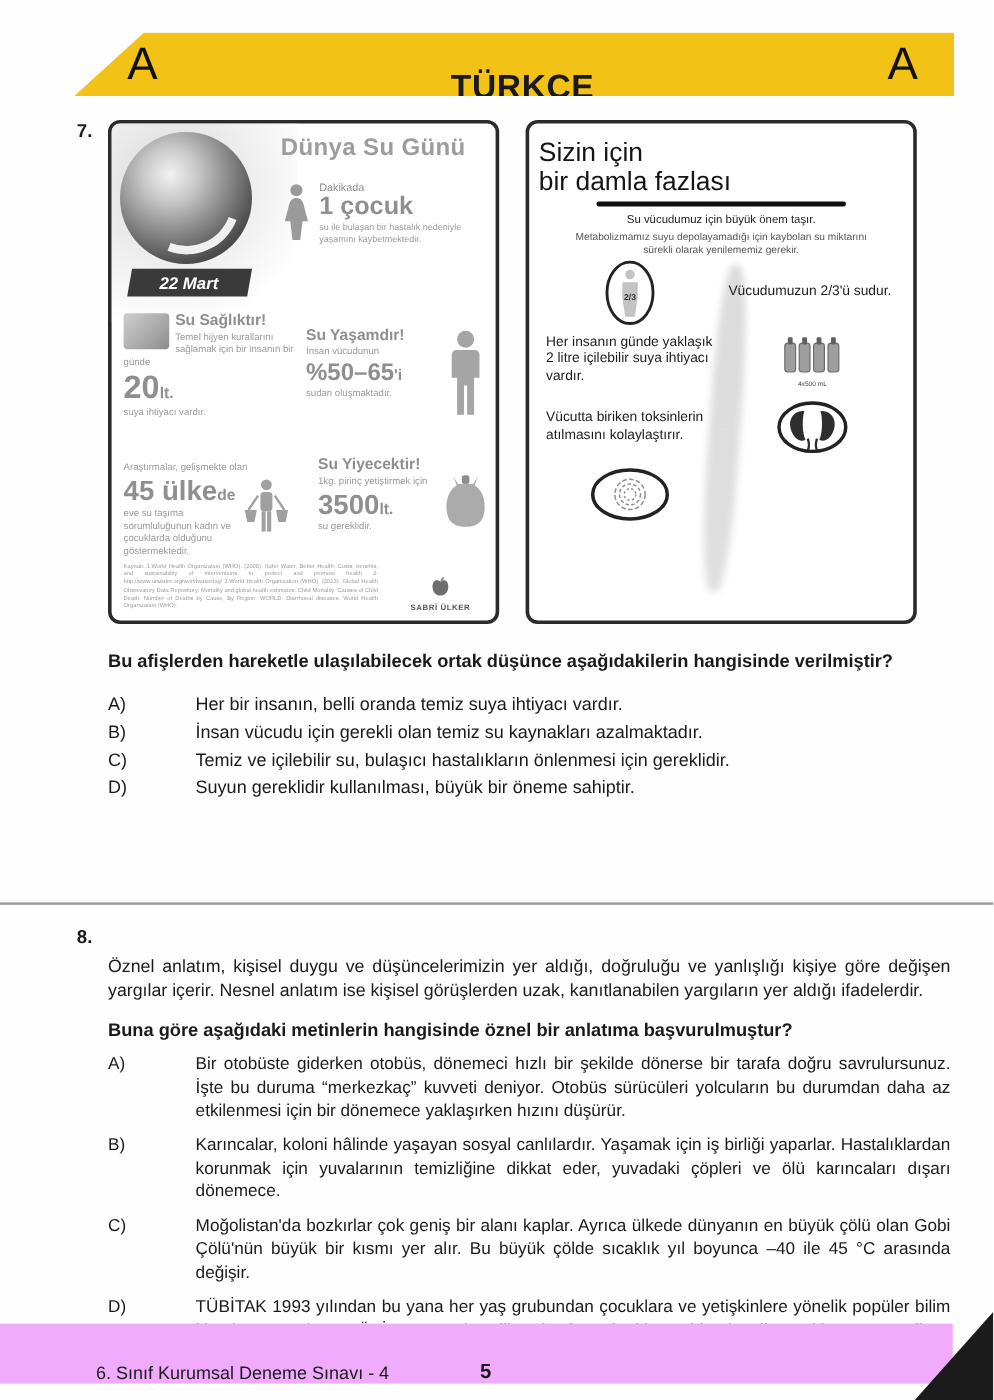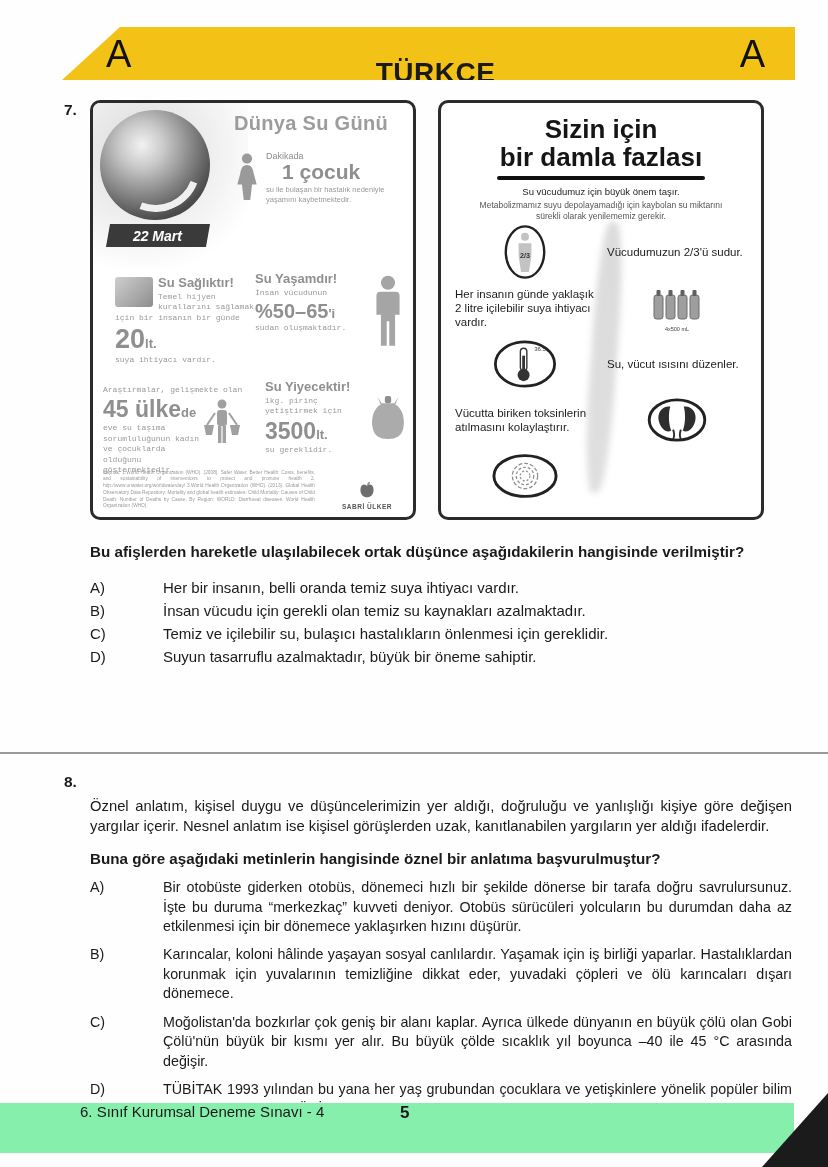--- a/index.html
+++ b/index.html
@@ -16,21 +16,21 @@
     background:#F3C216;
     clip-path:polygon(58px 0, 100% 0, 100% 100%, 0 100%);
     display:flex; align-items:center; padding:0 30px 0 44px;
   }
   .header .badge { font-size:38px; color:#111; line-height:1; }
   .header .title { flex:1; text-align:center; font-size:28px; font-weight:bold; letter-spacing:.5px;margin-top:39px; }
 
   
   .footer {
     position:absolute; left:0; bottom:14px; width:794px; height:50px;
-    background:#86efac; display:flex; align-items:flex-start;
+    background:#f0abfc; display:flex; align-items:flex-end;
   }
   .footer .exam-label { margin-left:80px; font-size:15px; }
   .footer .page-num { position:absolute; left:400px; font-size:17px; font-weight:bold; }
   .corner-br {
     position:absolute; right:0; bottom:0; width:66px; height:74px;
     background:#1b1b1b; clip-path:polygon(100% 0, 100% 100%, 0 100%);
   }
 
   
   .content { position:absolute; top:100px; left:64px; width:728px; height:1000px; }
@@ -62,30 +62,30 @@
     display:flex; align-items:center; justify-content:center;
   }
   .date-ribbon span { transform:skew(10deg); color:#fff; font-style:italic; font-weight:bold; font-size:14px; }
 
   .pl-title { position:absolute; top:9px; left:118px; width:200px; text-align:center;
     font-size:20px; font-weight:bold; color:#9c9c9c; letter-spacing:.3px; }
 
   .minute { position:absolute; top:48px; left:142px; width:176px; display:flex; gap:7px; }
   .minute .mtext { width:140px; }
   .tiny-label { font-size:9px; color:#8e8e8e; }
-  .minute .big { font-size:21px; font-weight:bold; color:#8f8f8f; line-height:1.05;margin-left:16px; }
+  .minute .big { font-size:21px; font-weight:bold; color:#8f8f8f; line-height:1.05; }
   .minute .desc { font-size:7.5px; color:#9a9a9a; line-height:1.3; margin-top:2px; }
 
   .pl-block-title { font-size:13px; font-weight:bold; color:#8f8f8f; }
-  .pl-small { font-size:8px; color:#999; line-height:1.3; margin-top:2px;font-family:Liberation Mono, monospace; }
+  .pl-small { font-size:8px; color:#999; line-height:1.3; margin-top:2px; }
   .pl-bignum { font-weight:bold; color:#8f8f8f; line-height:1; margin-top:3px; }
   .pl-bignum .num { font-size:27px; }
   .pl-bignum .unit { font-size:13px; }
 
-  .health { position:absolute; top:172px; left:10px; width:145px;margin-left:12px; }
+  .health { position:absolute; top:156px; left:10px; width:145px; }
   .health .thumb { float:left; width:38px; height:30px; margin:2px 5px 2px 0;
     background:linear-gradient(135deg,#cfcfcf 0%, #a8a8a8 60%, #8d8d8d 100%); border-radius:3px; }
   .life { position:absolute; top:168px; left:162px; width:104px; }
   .person-right { position:absolute; top:172px; right:8px; }
 
   .research { position:absolute; top:280px; left:10px; width:152px; }
   .research .pl-small.suffix { width:96px; }
   .bucket-figure { position:absolute; top:296px; left:108px; }
 
   .food { position:absolute; top:276px; left:172px; width:100px; }
@@ -94,21 +94,21 @@
   .source { position:absolute; bottom:7px; left:10px; width:212px;
     font-size:4.8px; color:#9a9a9a; text-align:justify; line-height:1.4; }
   .logo { position:absolute; bottom:7px; right:8px; width:76px; text-align:center; }
   .logo-text { font-size:6.5px; font-weight:bold; color:#555; letter-spacing:.5px; margin-top:1px; }
 
   
   .pr-inner { position:relative; height:100%; padding:12px 8px; }
   .splash { position:absolute; top:118px; left:150px; width:26px; height:272px;
     background:linear-gradient(180deg, rgba(190,190,190,.55), rgba(150,150,150,.3));
     filter:blur(3px); transform:rotate(4deg); border-radius:40%; }
-  .pr-title { text-align:center; font-size:26px; font-weight:bold; line-height:1.08; color:#151515; }
+  .pr-title { font-size:22px; font-weight:normal; line-height:1.08; color:#151515; }
   .pr-underline { width:208px; height:4px; background:#111; margin:5px auto 6px; border-radius:2px; }
   .pr-subtitle { text-align:center; font-size:9.5px; font-weight:normal; color:#222; }
   .pr-intro { text-align:center; font-size:8.5px; color:#555; width:252px; margin:3px auto 2px; line-height:1.3; }
   .pr-row { display:flex; align-items:center; height:56px; position:relative; }
   .pr-cell { width:50%; display:flex; align-items:center; justify-content:center; }
   .pr-text { font-size:11.5px; line-height:1.25; color:#1c1c1c; width:140px; }
   .icon-ellipse { display:block; }
   .bottles-wrap { text-align:center; }
   .bottles-label { font-size:5.5px; color:#444; display:block; margin-top:1px; }
 
@@ -276,34 +276,20 @@
                         <rect x="17.5" y="5" width="4" height="6" rx="1"></rect>
                         <rect x="29.5" y="5" width="4" height="6" rx="1"></rect>
                         <rect x="41.5" y="5" width="4" height="6" rx="1"></rect>
                       </g>
                     </svg>
                     <span class="bottles-label">4x500 mL</span>
                   </span>
                 </div>
               </div>
 
-              <div class="pr-row">
-                <div class="pr-cell">
-                  <svg class="icon-ellipse" width="66" height="50" viewBox="0 0 70 54">
-                    <ellipse cx="35" cy="27" rx="32" ry="24" fill="#fff" stroke="#222" stroke-width="3"></ellipse>
-                    <rect x="30" y="10" width="7" height="24" rx="3.5" fill="#fff" stroke="#333" stroke-width="1.5"></rect>
-                    <circle cx="33.5" cy="39" r="6.5" fill="#333"></circle>
-                    <rect x="32" y="18" width="3" height="19" fill="#333"></rect>
-                    <text x="45" y="13" font-size="6.5" fill="#333">36.5</text>
-                  </svg>
-                </div>
-                <div class="pr-cell">
-                    <div class="pr-text">Su, vücut ısısını düzenler.</div>
-                  </div>
-              </div>
 
               <div class="pr-row">
                 <div class="pr-cell">
                     <div class="pr-text">Vücutta biriken toksinlerin atılmasını kolaylaştırır.</div>
                   </div>
                 <div class="pr-cell">
                   <svg class="icon-ellipse" width="62" height="46" viewBox="0 0 64 48">
                     <ellipse cx="32" cy="24" rx="29" ry="21" fill="#fff" stroke="#222" stroke-width="3"></ellipse>
                     <path d="M25 10 C16 9 11 17 13 25 C15 33 21 38 26 35 C23 29 23 16 25 10 Z" fill="#2e2e2e"></path>
                     <path d="M39 10 C48 9 53 17 51 25 C49 33 43 38 38 35 C41 29 41 16 39 10 Z" fill="#2e2e2e"></path>
@@ -336,21 +322,21 @@
           <div class="option">
             <span class="opt-label">B)</span>
             <span class="opt-text">İnsan vücudu için gerekli olan temiz su kaynakları azalmaktadır.</span>
           </div>
           <div class="option">
             <span class="opt-label">C)</span>
             <span class="opt-text">Temiz ve içilebilir su, bulaşıcı hastalıkların önlenmesi için gereklidir.</span>
           </div>
           <div class="option">
             <span class="opt-label">D)</span>
-            <span class="opt-text">Suyun tasarruflu azalmaktadır, büyük bir öneme sahiptir.</span>
+            <span class="opt-text">Suyun gereklidir kullanılması, büyük bir öneme sahiptir.</span>
           </div>
         </div>
       </div>
     </div>
 
     <div class="divider"></div>
 
     <div class="question q8">
       <div class="qnum">8.</div>
       <div class="qbody">

